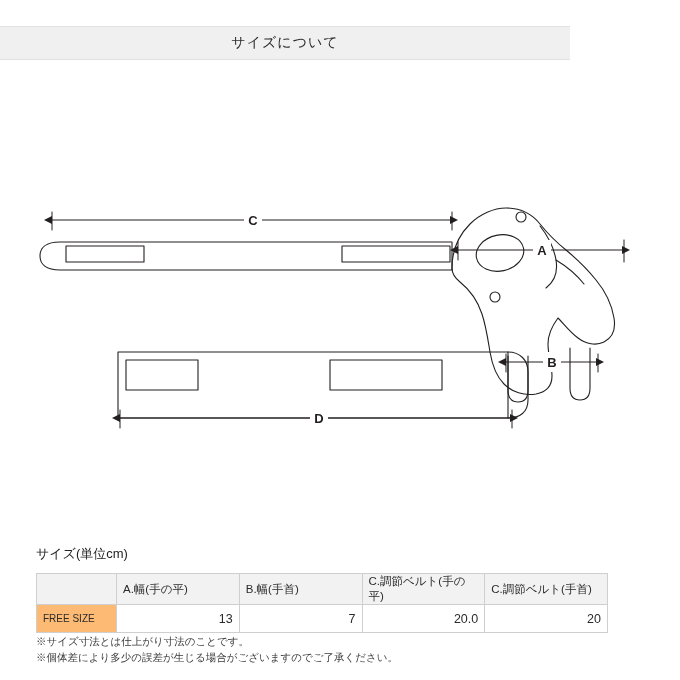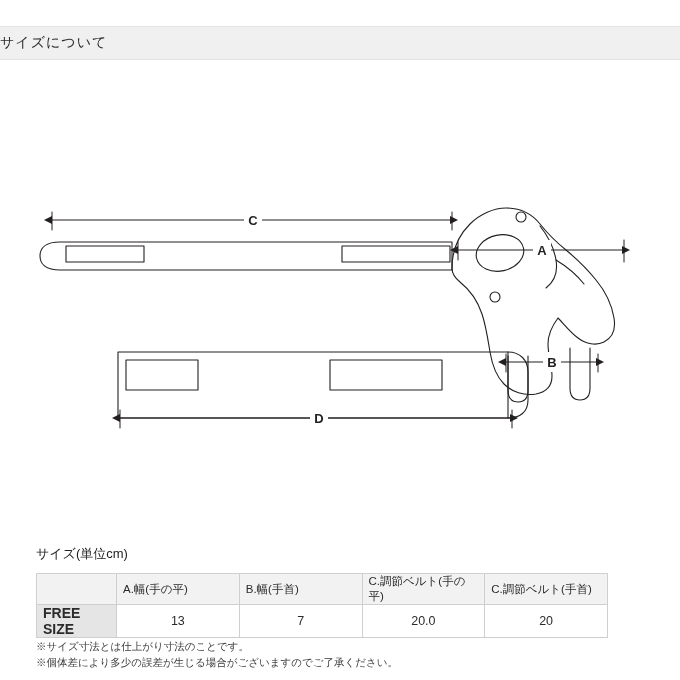--- a/index.html
+++ b/index.html
@@ -19,27 +19,28 @@
     width: 680px;
     height: 680px;
     box-sizing: border-box;
   }
 
   
   .header-bar {
     position: absolute;
     left: 0;
     top: 26px;
-    width: 680px;
+    width: 570px;
     height: 32px;
     background: #f0f0f0;
     border-top: 1px solid #e2e2e2;
     border-bottom: 1px solid #e2e2e2;
     display: flex;
     align-items: center;
+    justify-content: center;
   }
   .header-title {
     font-size: 14px;
     letter-spacing: 1px;
     color: #2b2b2b;
   }
 
   
   .diagram {
     position: absolute;
@@ -80,27 +81,26 @@
     box-sizing: border-box;
   }
   table.size-table thead th {
     background: #f2f2f2;
     text-align: left;
   }
   table.size-table thead th.corner {
     width: 80px;
   }
   table.size-table tbody th {
-    background: #e5e5e5;
+    background: #fdba74;
     text-align: left;
-    font-size: 14px;
-    font-weight: bold;
+    font-size: 10px;
   }
   table.size-table tbody td {
-    text-align: center;
+    text-align: right;
     background: #ffffff;
     font-size: 12.5px;
   }
   .notes {
     font-size: 10.5px;
     line-height: 1.55;
     color: #3a3a3a;
   }
   .note-line {
     display: block;

